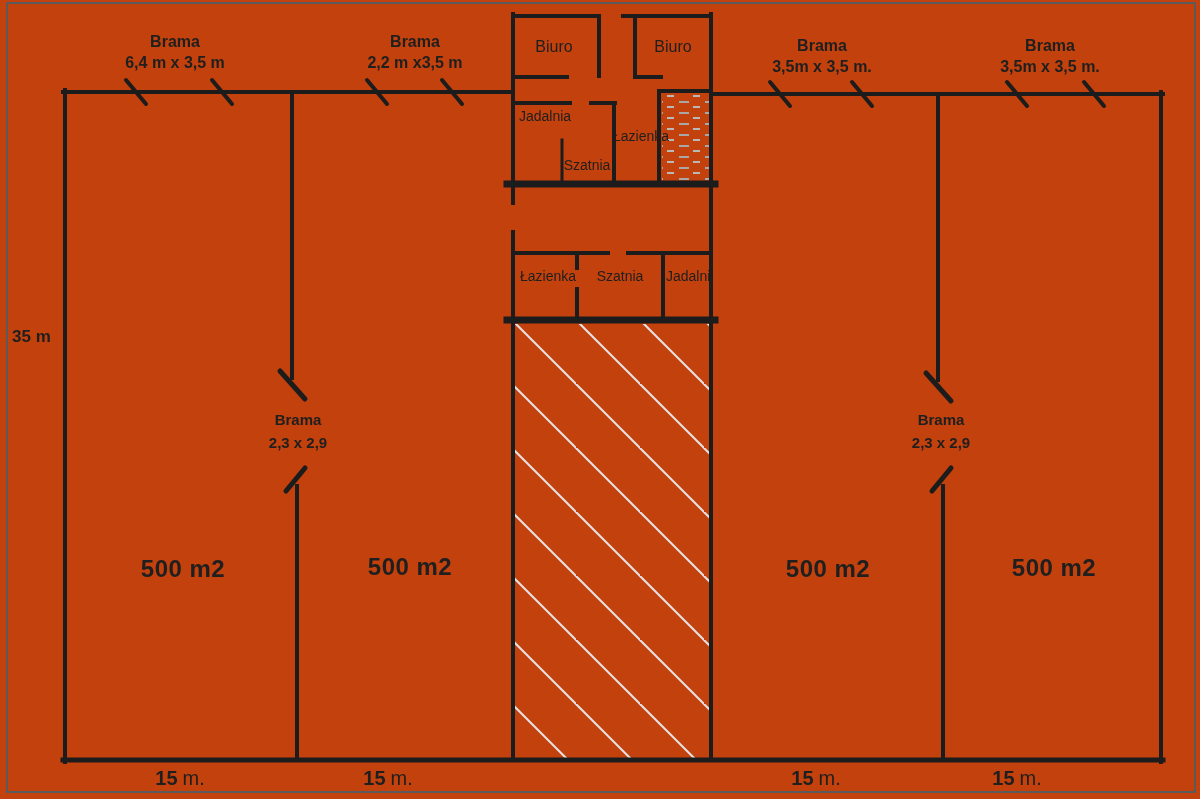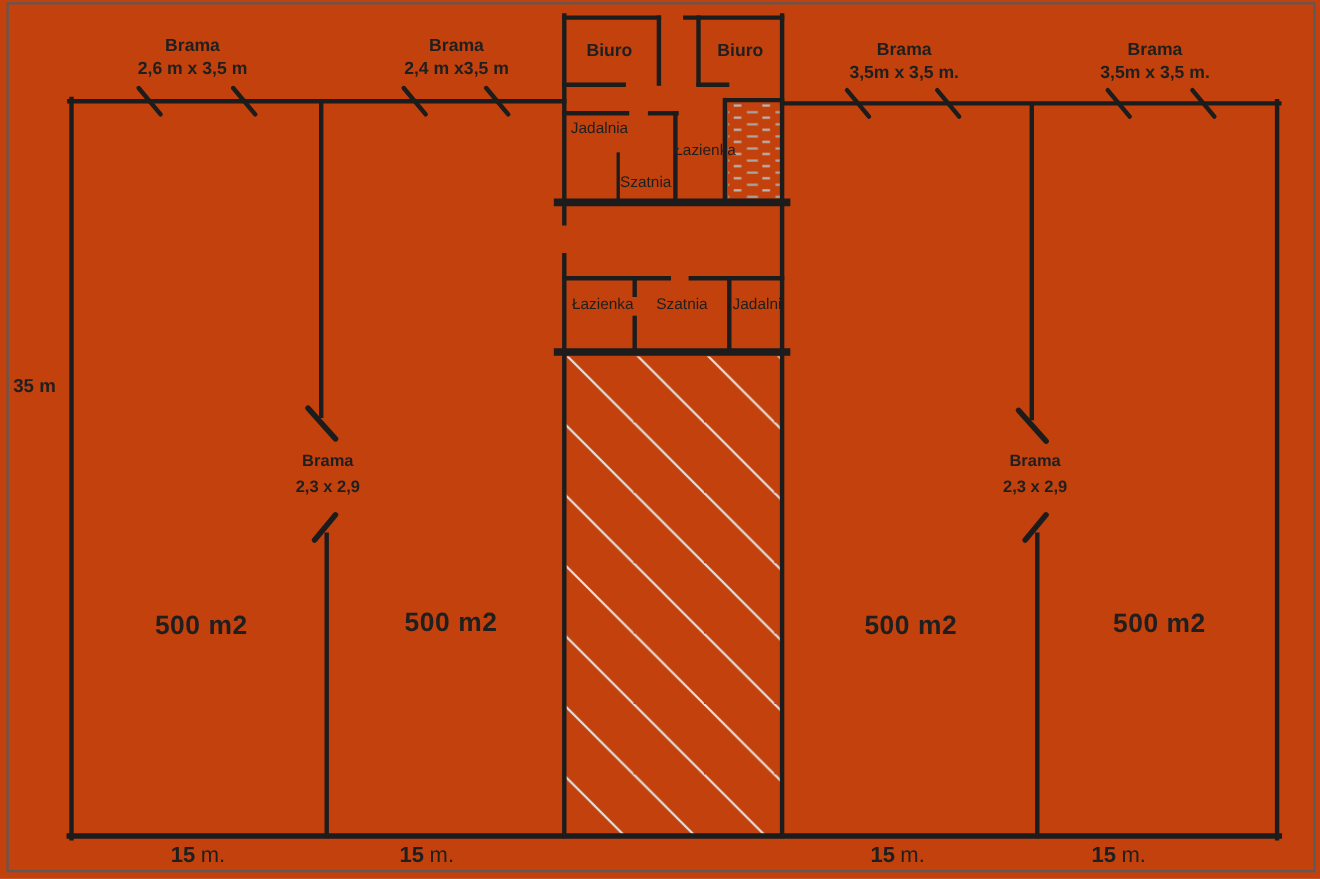--- a/index.html
+++ b/index.html
@@ -15,21 +15,21 @@
     position:absolute;left:6px;top:2px;right:4px;bottom:6px;
     border:2px solid #5a5a5a;
     pointer-events:none;
   }
   #plan-svg{position:absolute;left:0;top:0;}
   .lbl{position:absolute;white-space:nowrap;line-height:1.25;}
   .ctr{transform:translateX(-50%);text-align:center;}
   .gate-lbl{font-size:16px;font-weight:700;line-height:21px;}
   .door-lbl{font-size:15px;font-weight:700;line-height:23px;}
   .room-lbl{font-size:14px;font-weight:400;}
-  .room-lbl-lg{font-size:16px;font-weight:700;}
+  .room-lbl-lg{font-size:16px;font-weight:400;}
   .area-lbl{font-size:24px;font-weight:700;letter-spacing:.5px;}
   .dim-h{font-size:17px;font-weight:700;}
   .dim-w{font-size:20px;}
   .dim-w .v{font-weight:700;}
   .dim-w .u{font-weight:400;margin-left:5px;}
   .clip{overflow:hidden;}
 </style>
 </head>
 <body>
 
@@ -112,25 +112,25 @@
       <line x1="628" y1="253" x2="711" y2="253"></line>
       <line x1="577" y1="253" x2="577" y2="268"></line>
       <line x1="577" y1="289" x2="577" y2="319"></line>
       <line x1="663" y1="253" x2="663" y2="319"></line>
       <line x1="507" y1="320" x2="715" y2="320" stroke-width="7"></line>
     </g>
   </svg>
 
   <div class="lbl ctr gate-lbl" style="left:175px;top:31px;">
     <div>Brama</div>
-    <div>2,6 m x 3,5 m</div>
+    <div>6,4 m x 3,5 m</div>
   </div>
   <div class="lbl ctr gate-lbl" style="left:415px;top:31px;">
     <div>Brama</div>
-    <div>2,4 m x3,5 m</div>
+    <div>2,2 m x3,5 m</div>
   </div>
   <div class="lbl ctr gate-lbl" style="left:822px;top:35px;">
     <div>Brama</div>
     <div>3,5m x 3,5 m.</div>
   </div>
   <div class="lbl ctr gate-lbl" style="left:1050px;top:35px;">
     <div>Brama</div>
     <div>3,5m x 3,5 m.</div>
   </div>
 
@@ -151,21 +151,21 @@
 
   <div class="lbl ctr room-lbl" style="left:548px;top:268px;">Łazienka</div>
   <div class="lbl ctr room-lbl" style="left:620px;top:268px;">Szatnia</div>
   <div class="lbl room-lbl clip" style="left:666px;top:268px;width:44px;">Jadalnia</div>
 
   <div class="lbl ctr area-lbl" style="left:183px;top:554px;">500 m2</div>
   <div class="lbl ctr area-lbl" style="left:410px;top:552px;">500 m2</div>
   <div class="lbl ctr area-lbl" style="left:828px;top:554px;">500 m2</div>
   <div class="lbl ctr area-lbl" style="left:1054px;top:553px;">500 m2</div>
 
-  <div class="lbl dim-h" style="left:12px;top:340px;">35 m</div>
+  <div class="lbl dim-h" style="left:12px;top:326px;">35 m</div>
 
   <div class="lbl ctr dim-w" style="left:180px;top:766px;">
     <span class="v">15</span><span class="u">m.</span>
   </div>
   <div class="lbl ctr dim-w" style="left:388px;top:766px;">
     <span class="v">15</span><span class="u">m.</span>
   </div>
   <div class="lbl ctr dim-w" style="left:816px;top:766px;">
     <span class="v">15</span><span class="u">m.</span>
   </div>

